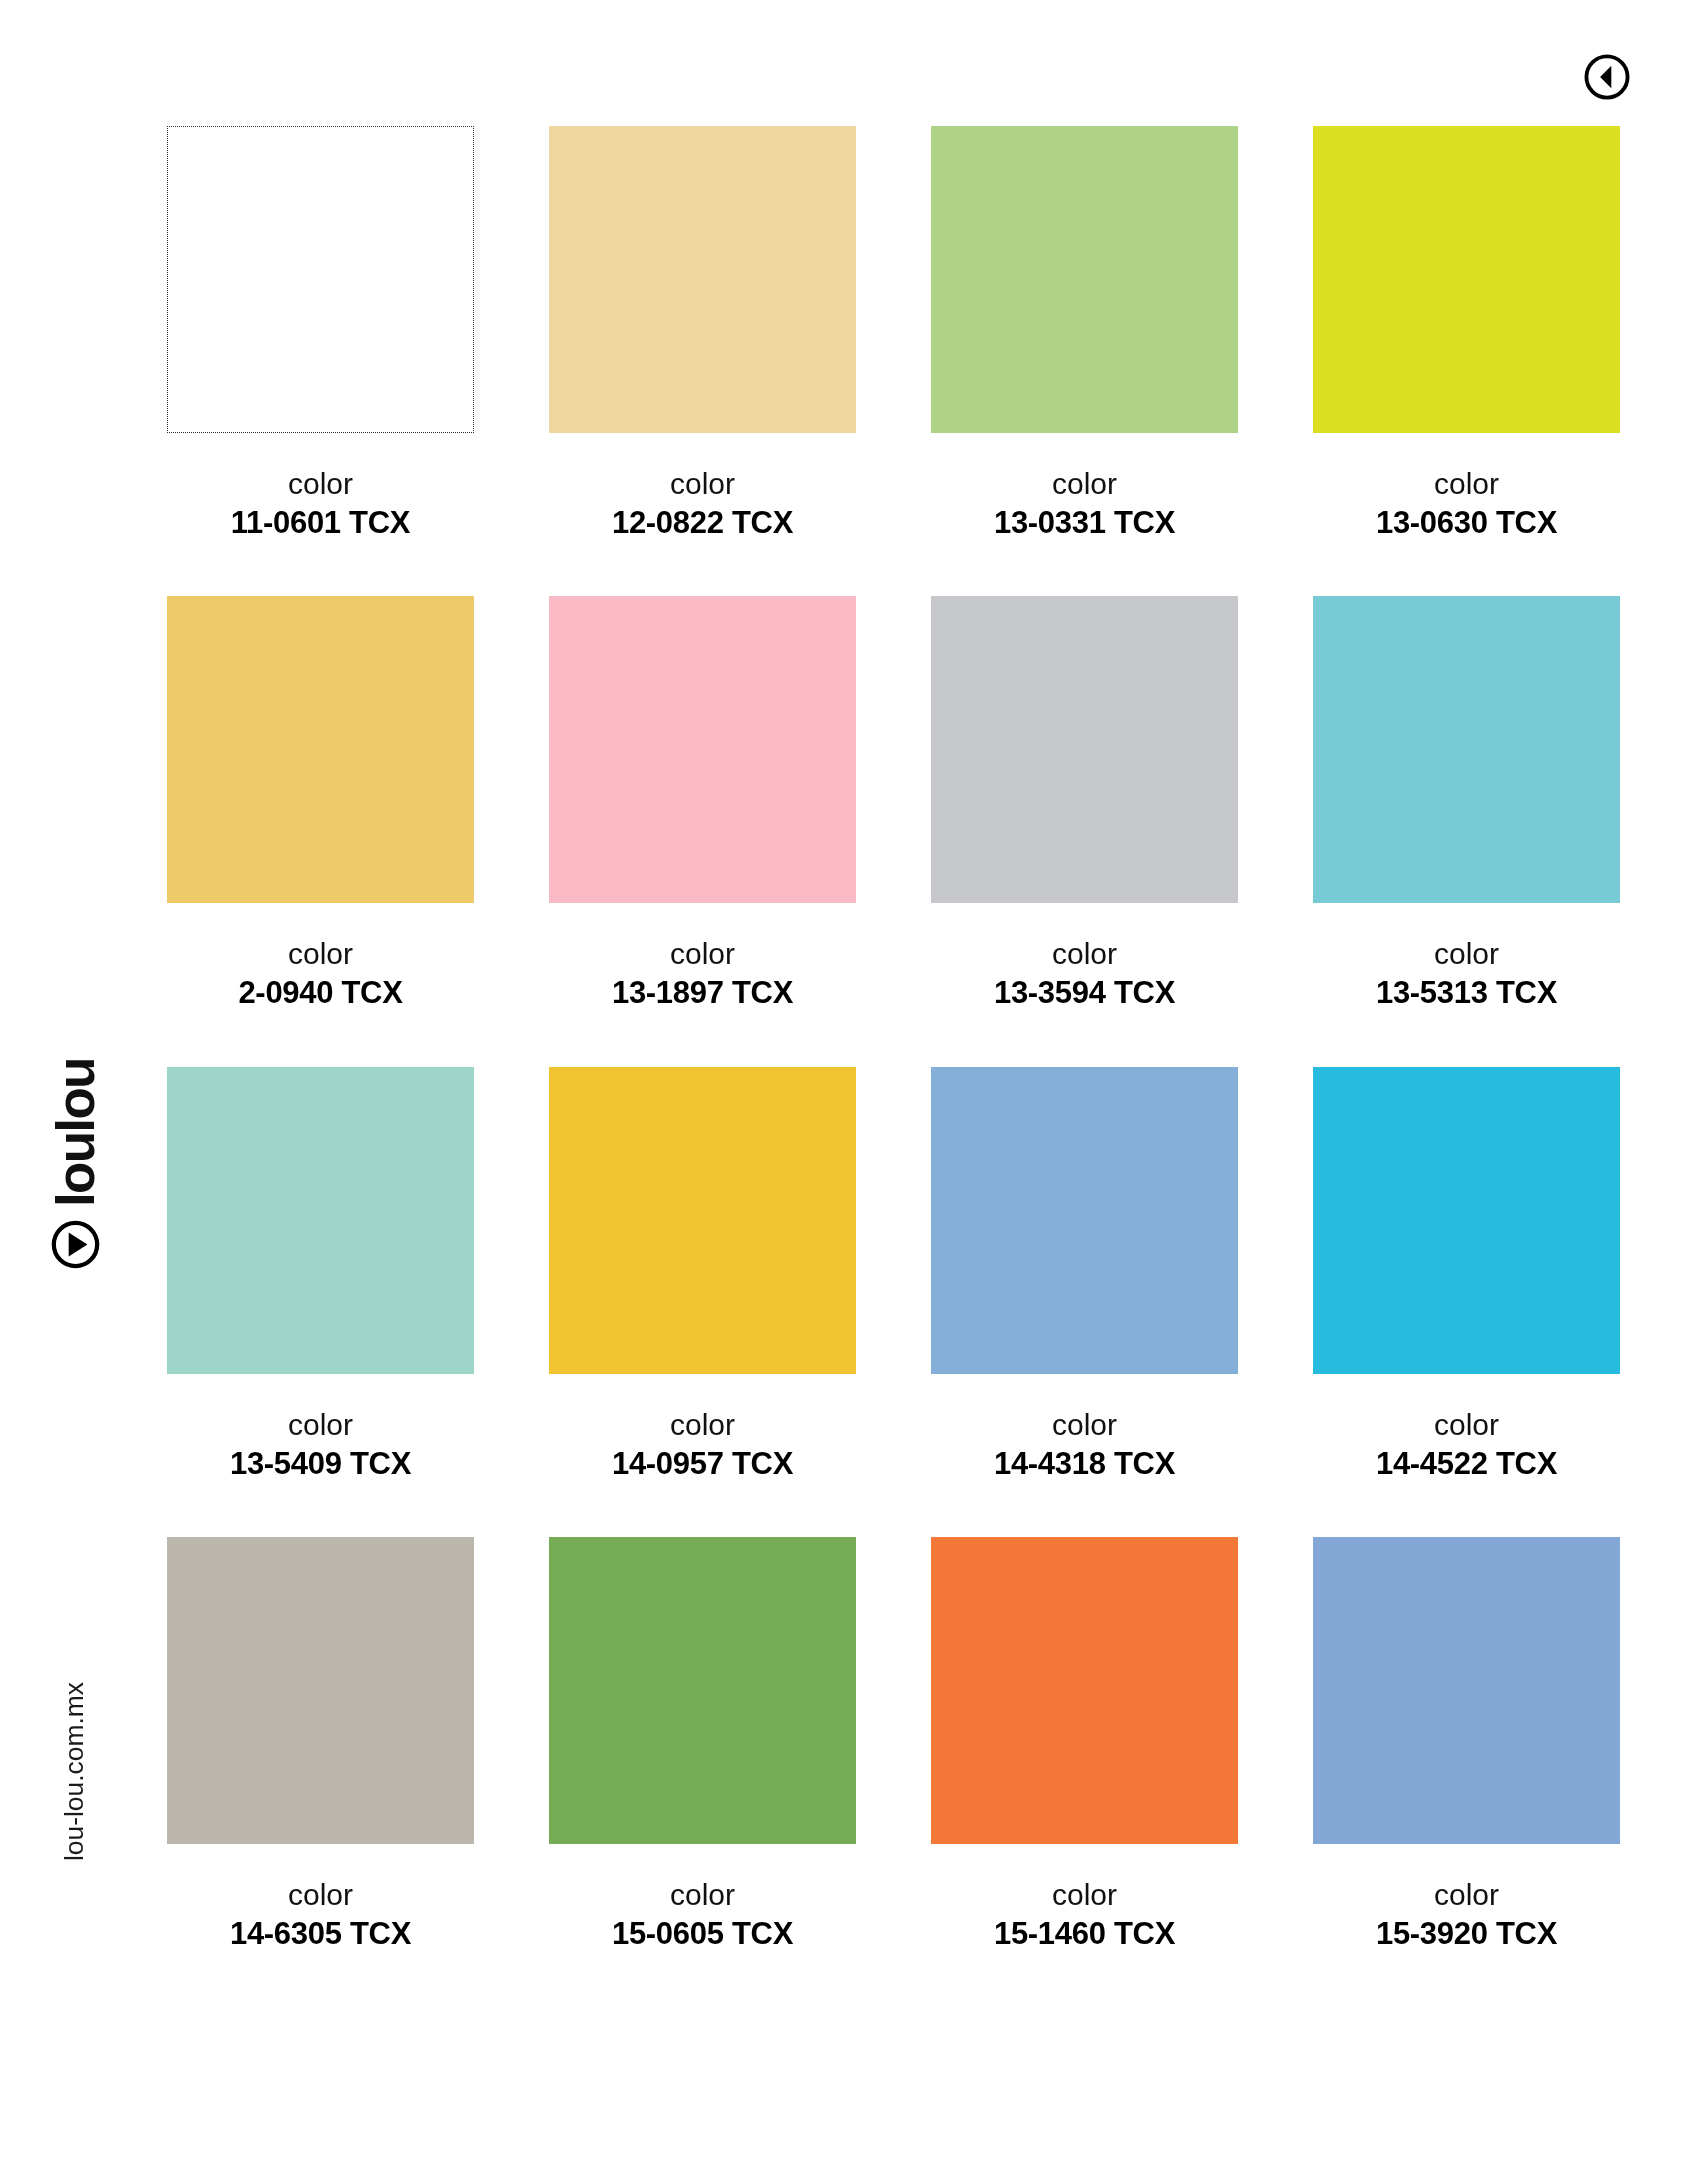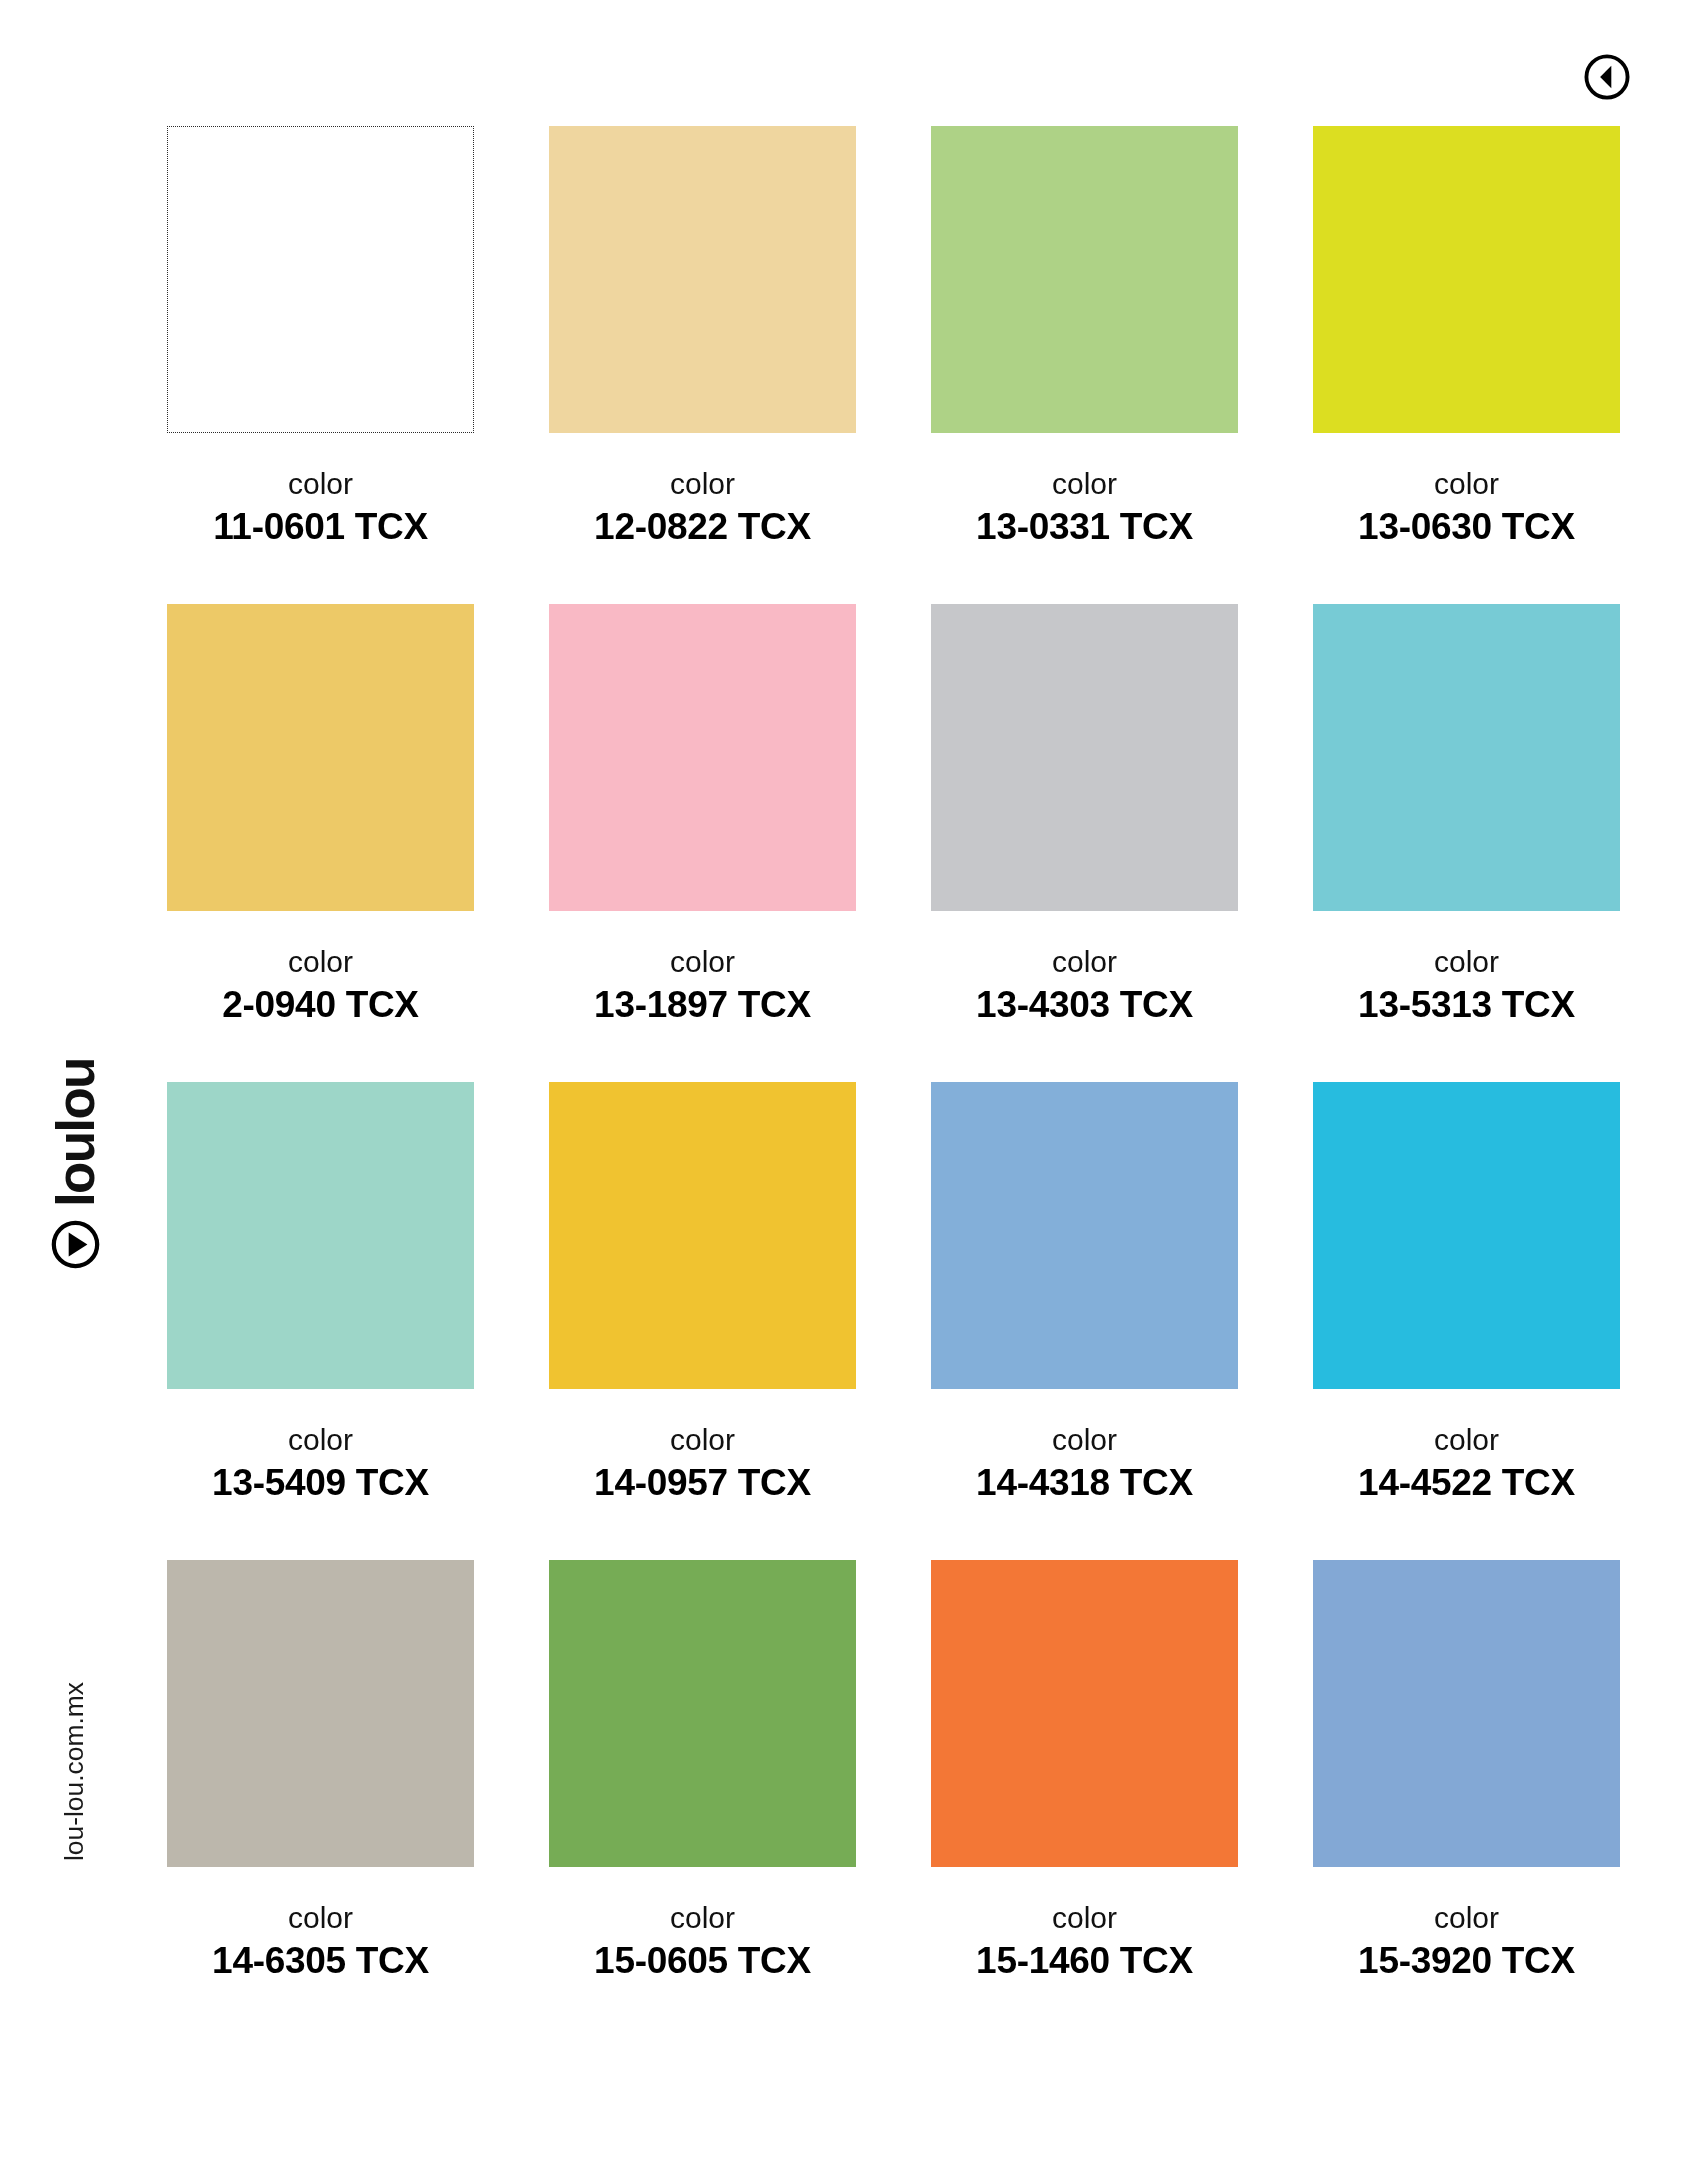--- a/index.html
+++ b/index.html
@@ -73,21 +73,21 @@
     line-height:1.30;
   }
   .cap-word{
     display:block;
     font-size:30px;
     font-weight:400;
     color:#111111;
   }
   .cap-code{
     display:block;
-    font-size:37px;
+    font-size:31px;
     font-weight:700;
     color:#000000;
     letter-spacing:-0.3px;
   }
 </style>
 </head>
 <body>
 
 <div class="back-icon">
   <svg viewBox="0 0 56 56" aria-hidden="true">
@@ -150,21 +150,21 @@
       <div class="swatch" style="background: rgb(249, 185, 197);"></div>
       <div class="cap">
         <span class="cap-word">color</span>
         <span class="cap-code">13-1897 TCX</span>
       </div>
     </div>
     <div class="cell">
       <div class="swatch" style="background: rgb(198, 199, 202);"></div>
       <div class="cap">
         <span class="cap-word">color</span>
-        <span class="cap-code">13-4303 TCX</span>
+        <span class="cap-code">13-3594 TCX</span>
       </div>
     </div>
     <div class="cell">
       <div class="swatch" style="background: rgb(119, 203, 213);"></div>
       <div class="cap">
         <span class="cap-word">color</span>
         <span class="cap-code">13-5313 TCX</span>
       </div>
     </div>
     <div class="cell">

